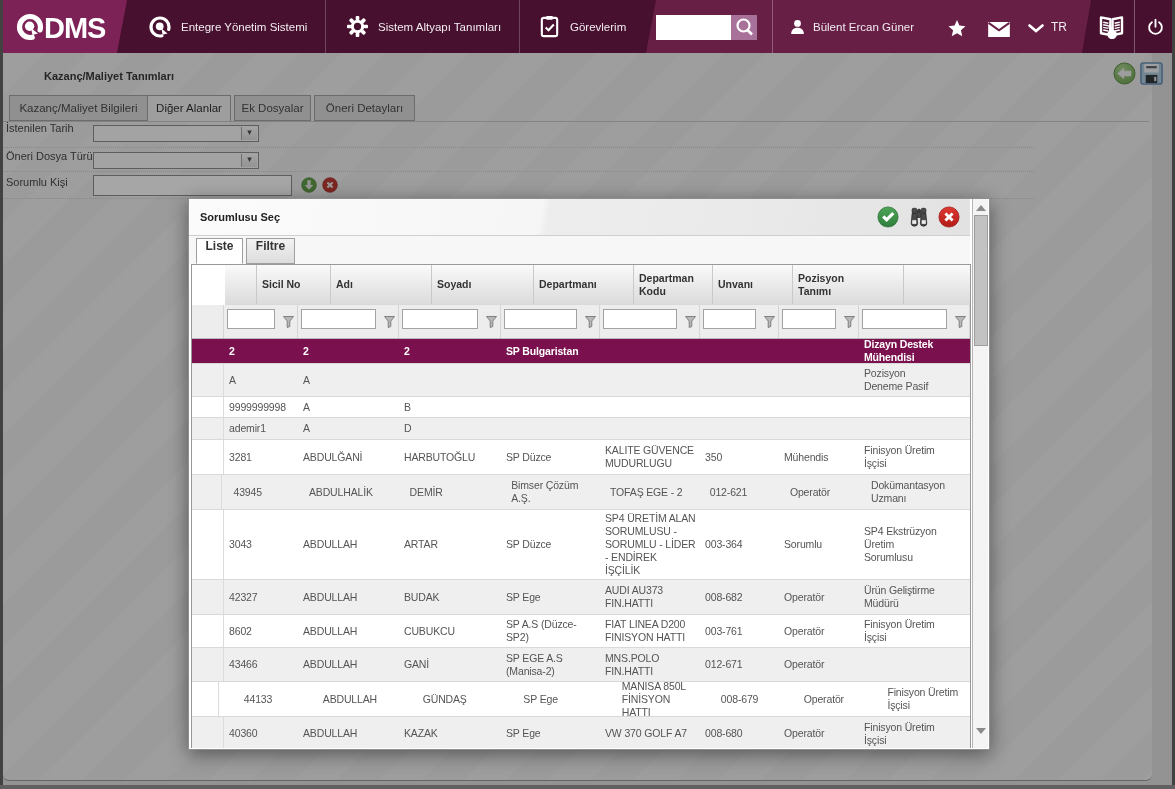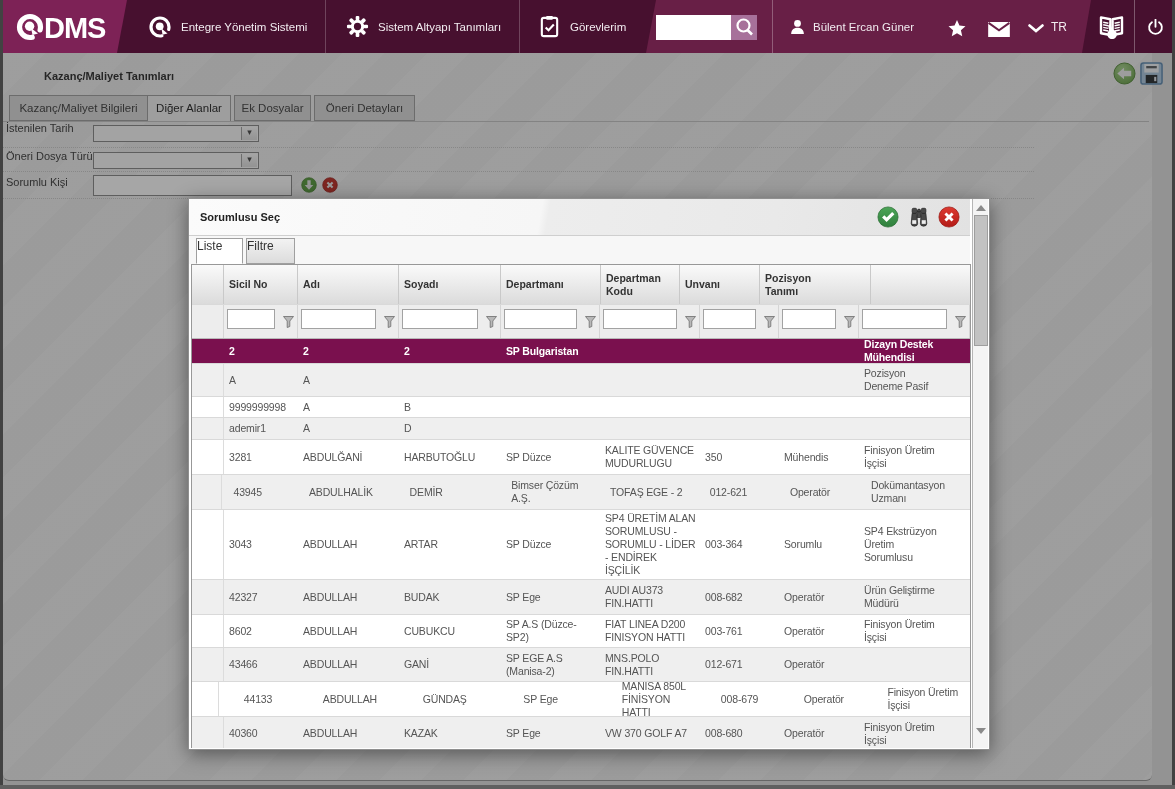--- a/index.html
+++ b/index.html
@@ -23,33 +23,33 @@
 .finput { position:absolute; left:93px; background:#FBFBFB; border:1px solid #919191; }
 .ddbtn { position:absolute; right:1px; top:1px; bottom:1px; width:16px; background:linear-gradient(#FDFDFD,#E2E2E2); border-left:1px solid #A8A8A8; color:#555; font-size:9px; text-align:center; }
 
 
 #overlay { position:absolute; left:0; top:53px; width:1175px; height:736px; background:rgba(0,0,0,0.35); }
 
 
 #modal { position:absolute; left:188px; top:198px; width:802px; height:552px; background:#FFFFFF; border:1px solid #8F8F8F; box-shadow:0 4px 18px rgba(0,0,0,0.45); }
 #mhead { position:absolute; left:0; top:0; width:781px; height:37px; background:linear-gradient(100deg,#FBFBFB 0%,#F6F6F6 45%,#EDEDED 46%,#E9E9E9 75%,#E2E2E2 100%); border-bottom:1px solid #CFCFCF; }
 #mtabs { position:absolute; left:0; top:37px; width:781px; height:28px; background:#F7F7F7; }
-.mtab { position:absolute; top:2px; height:26px; font-size:12px; color:#333; text-align:left; border:1px solid #9F9F9F; }
+.mtab { position:absolute; top:2px; height:26px; font-size:12px; color:#333; text-align:center; border:1px solid #9F9F9F;font-weight:bold; }
 #grid { position:absolute; left:2px; top:65px; width:780px; height:484px; background:#FFF; border:1px solid #989898; border-bottom:none; overflow:hidden; }
 .grow { display:flex; width:778px; border-bottom:1px solid #D9D9D9; }
 .gc { display:flex; align-items:center; padding:2px 3px 2px 5px; font-size:10.5px; letter-spacing:-0.15px; line-height:13px; color:#555; overflow:hidden; }
 .ci { width:32px; } .c1 { width:74px; } .c2 { width:101px; } .c3 { width:102px; } .c4 { width:99px; }
 .c5 { width:100px; } .c6 { width:79px; } .c7 { width:80px; } .c8 { width:111px; }
 .grow.alt { background:#EFEFEF; }
 .grow.sel { background:#7A104E; }
 .grow.sel .gc { color:#FFF; font-weight:bold; }
 .hcell { display:flex; align-items:center; padding:2px 3px 2px 5px; font-size:10.5px; line-height:13px; color:#333; font-weight:bold; }
 .fcell { position:relative; }
 .finp { position:absolute; left:3px; top:4px; height:20px; background:#FFF; border:1px solid #A2A2A2; }
-.ghead { background:linear-gradient(#FAFAFA,#DBDBDB); }
+.ghead { background:linear-gradient(#FAFAFA,#DBDBDB);margin-left:33px; }
 .ghead .hcell { border-right:1px solid #C9C9C9; }
 .gfilter { background:#EDEDED; border-bottom:1px solid #B9B9B9; }
 .gfilter .fcell { border-right:1px solid #D5D5D5; }
 .grow .gc.ci { border-right:1px solid #DCDCDC; }
 .grow.sel .gc.ci { border-right:none; }
 
 
 #sbar { position:absolute; left:783px; top:0; width:16px; height:549px; background:#F4F4F4; border-left:1px solid #B5B5B5; }
 #sthumb { position:absolute; left:1px; top:16px; width:14px; height:131px; background:#C2C2C2; border:1px solid #9E9E9E; }
 .sarrow { position:absolute; left:3px; width:0; height:0; border-left:5px solid transparent; border-right:5px solid transparent; }

